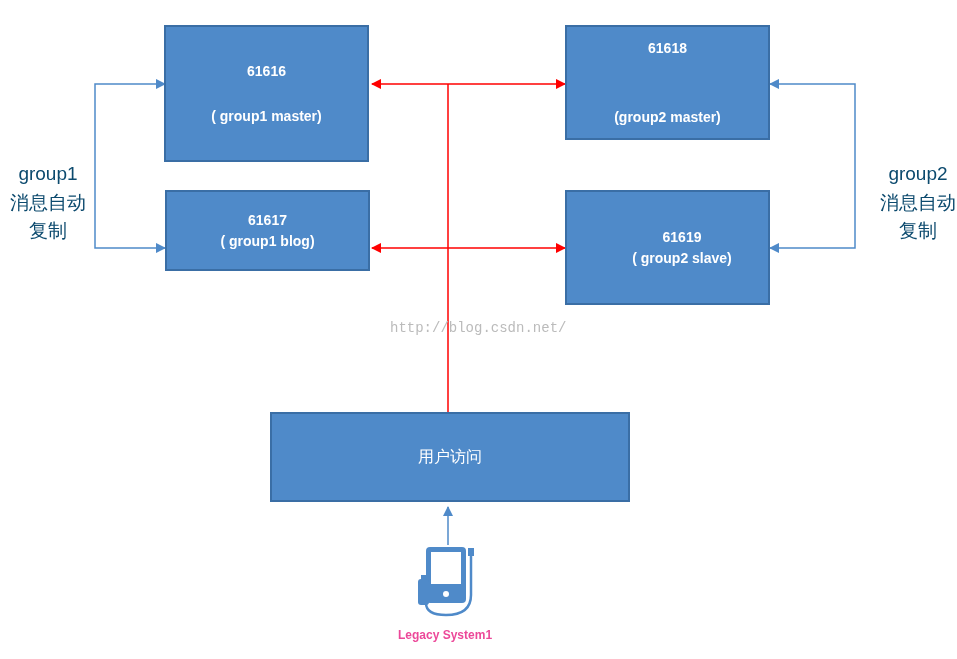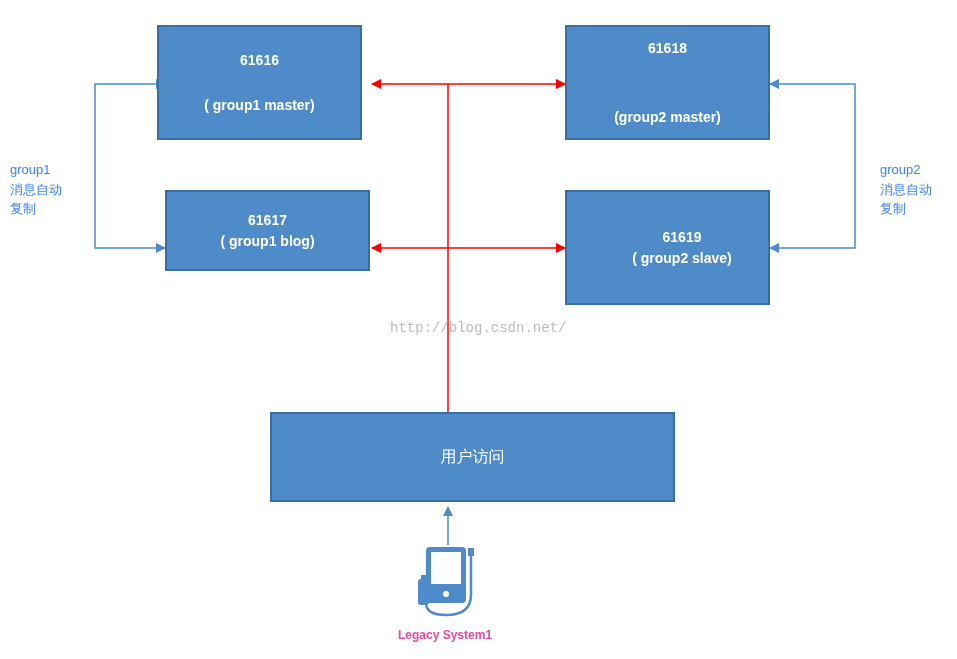--- a/index.html
+++ b/index.html
@@ -22,23 +22,23 @@
     align-items: center;
     justify-content: center;
     text-align: center;
     font-size: 14px;
     font-weight: bold;
     line-height: 1.5;
     box-sizing: border-box;
   }
   .side-label {
     position: absolute;
-    color: #3b82f6;
-    font-size: 13px;
-    text-align: left;
+    color: #0c4a6e;
+    font-size: 19px;
+    text-align: center;
     line-height: 1.5;
     white-space: pre;
   }
   .watermark {
     position: absolute;
     color: #bbbbbb;
     font-size: 14px;
     font-family: Liberation Mono, monospace;
   }
   .legacy-label {
@@ -93,21 +93,21 @@
 
   <line x1="448" y1="84" x2="448" y2="412" stroke="#ff0000" stroke-width="1.5"></line>
 
   <polyline points="165,84 95,84 95,248 165,248" fill="none" stroke="#4f8ac9" stroke-width="1.5" marker-start="url(#arr-blue-start)" marker-end="url(#arr-blue)"></polyline>
 
   <polyline points="770,84 855,84 855,248 770,248" fill="none" stroke="#4f8ac9" stroke-width="1.5" marker-start="url(#arr-blue-start)" marker-end="url(#arr-blue)"></polyline>
 
   <line x1="448" y1="545" x2="448" y2="507" stroke="#4f8ac9" stroke-width="1.5" marker-end="url(#arr-blue)"></line>
 </svg>
 
-<div class="box" style="left:157px; top:25px; width:205px; height:115px;gap:24px;">
+<div class="box" style="left:164px; top:25px; width:205px; height:137px;gap:24px;">
   <span>61616</span>
   <span>( group1 master)</span>
 </div>
 
 <div class="box" style="left:565px; top:25px; width:205px; height:115px;gap:48px;">
   <span>61618</span>
   <span>(group2 master)</span>
 </div>
 
 <div class="box" style="left:165px; top:190px; width:205px; height:81px;">
@@ -123,21 +123,21 @@
 <div class="side-label" style="left: 10px; top: 160px; white-space: pre;">group1
 消息自动
 复制</div>
 
 <div class="side-label" style="left: 880px; top: 160px; white-space: pre;">group2
 消息自动
 复制</div>
 
 <div class="watermark" style="left:390px; top:320px;">http://blog.csdn.net/</div>
 
-<div class="user-box" style="left:270px; top:412px; width:405px; height:90px;">
+<div class="user-box" style="left:270px; top:412px; width:360px; height:90px;">
   <span>用户访问</span>
 </div>
 
 <div style="position:absolute; left:416px; top:545px; width:64px; height:78px;">
   <svg width="64" height="78" viewBox="0 0 64 78">
 
     <rect x="10" y="2" width="40" height="56" rx="4" fill="#4f8ac9"></rect>
     <rect x="15" y="7" width="30" height="32" fill="#ffffff"></rect>
     <circle cx="30" cy="49" r="3" fill="#ffffff"></circle>
 

